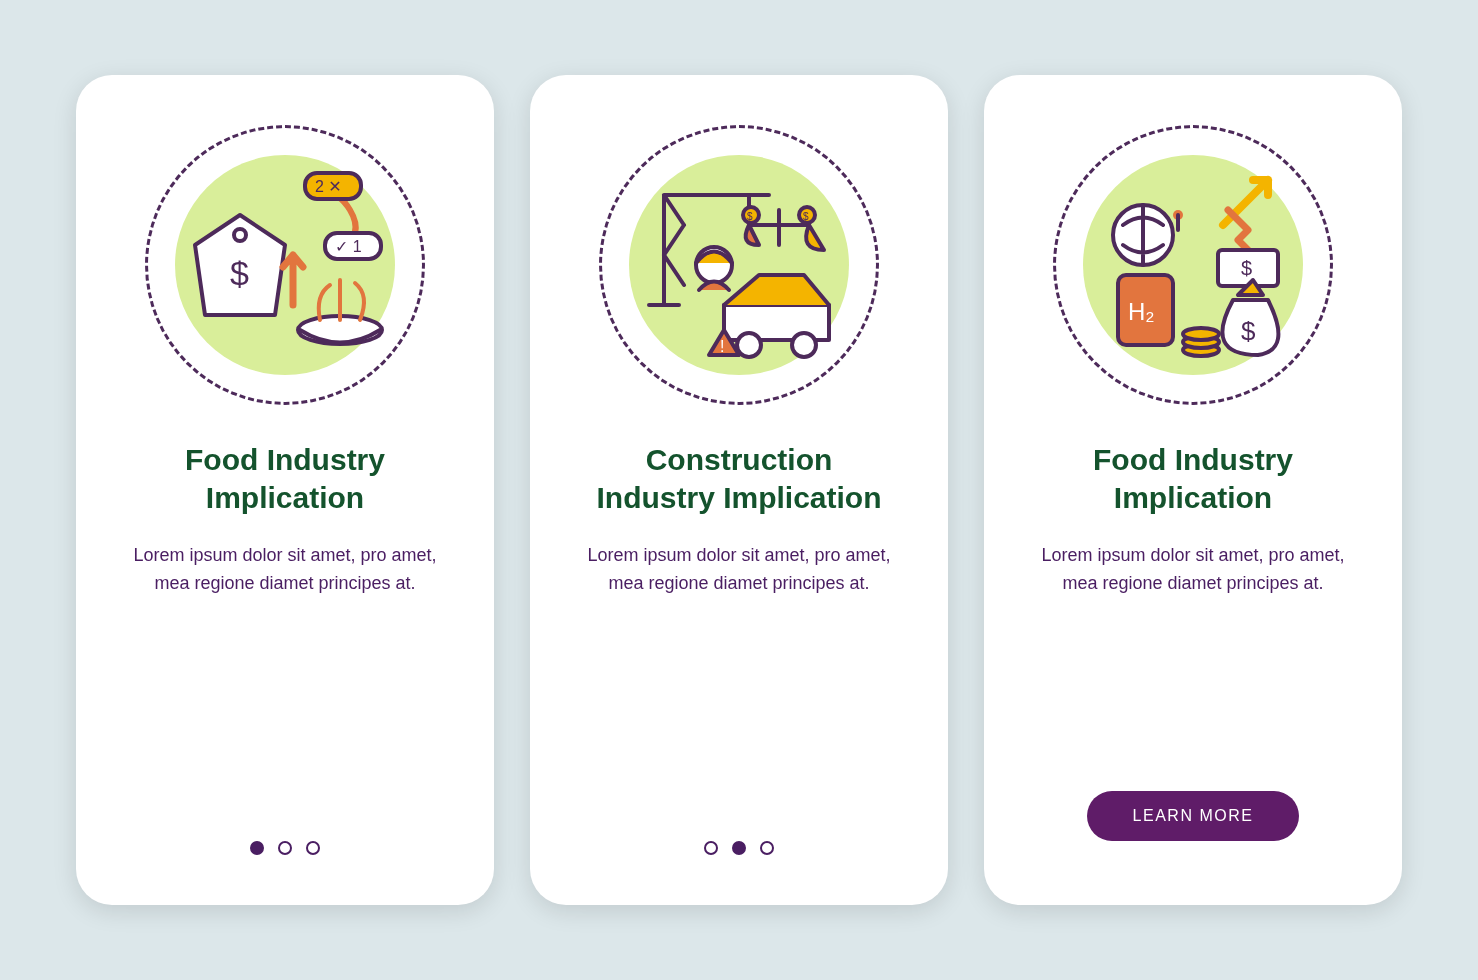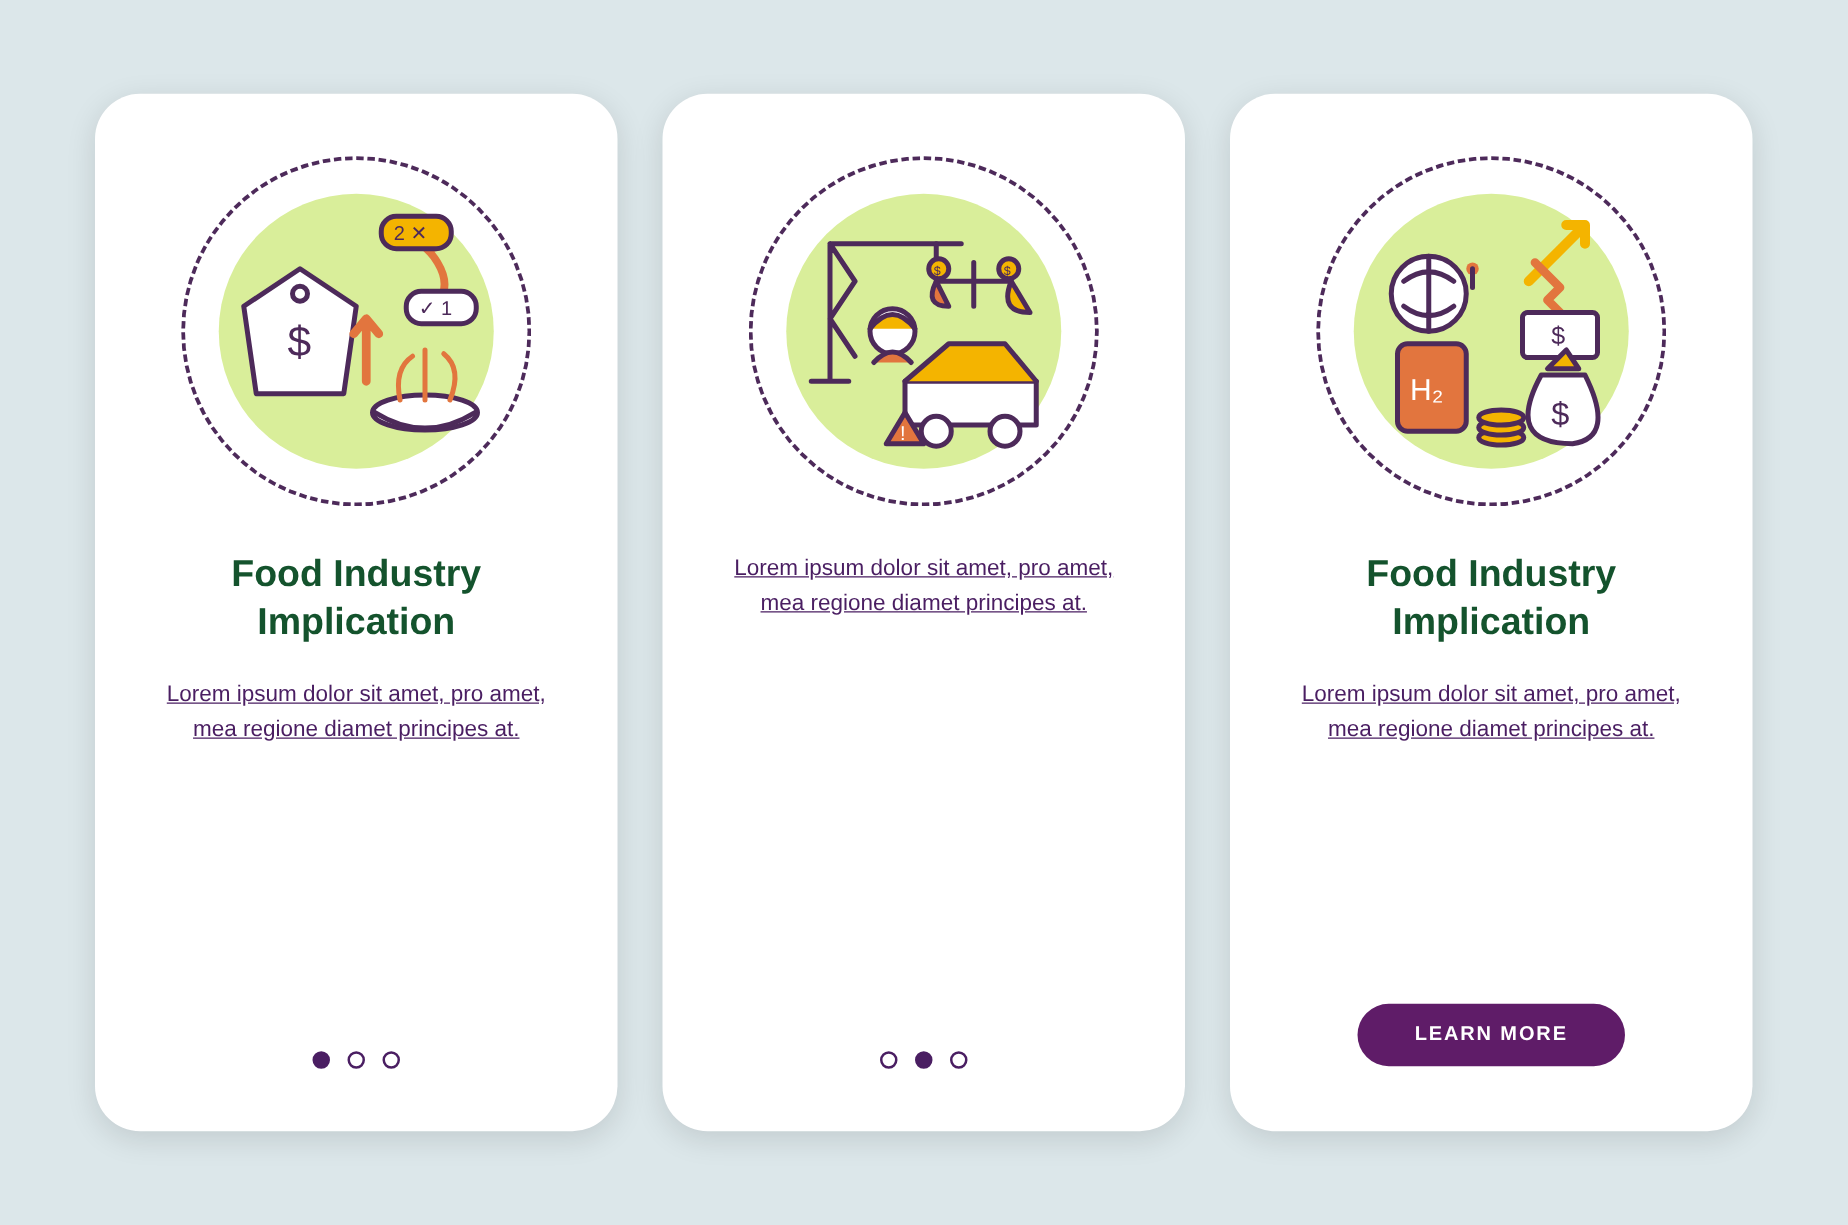--- a/index.html
+++ b/index.html
@@ -53,47 +53,46 @@
     line-height: 1.25;
     margin-bottom: 26px;
     white-space: pre-line;
   }
   .desc {
     font-size: 18px;
     color: #4a1e62;
     text-align: center;
     line-height: 1.55;
     max-width: 310px;
-    text-decoration: underline;
   }
   .spacer { flex: 1; }
   .dots {
     display: flex;
     gap: 14px;
     margin-bottom: 10px;
   }
   .dot {
     width: 14px;
     height: 14px;
     border: 2px solid #4a1e62;
     border-radius: 50%;
     background: transparent;
   }
   .dot.active { background: #4a1e62; }
   .cta {
     background: #5f1c68;
     color: #fff;
-    font-weight: 700;
+    font-weight: 400;
     font-size: 16px;
     letter-spacing: 1.5px;
     border: none;
     border-radius: 999px;
     padding: 16px 46px;
     cursor: pointer;
-    margin-bottom: 12px;
+    margin-bottom: 24px;
   }
   
   .sketch { position: absolute; inset: 30px; }
   .sketch svg { width: 100%; height: 100%; overflow: visible; }
 </style>
 </head>
 <body>
 
 <div class="row">
 
@@ -161,20 +160,22 @@
           <path d="M95 150 L200 150 L200 185 L95 185 Z" fill="#fff"></path>
           <path d="M95 150 L130 120 L175 120 L200 150" fill="#f4b400"></path>
           <circle cx="120" cy="190" r="12" fill="#fff"></circle>
           <circle cx="175" cy="190" r="12" fill="#fff"></circle>
 
           <path d="M95 175 L110 200 L80 200 Z" fill="#e2753e"></path>
           <text x="91" y="197" font-size="16" fill="#fff" stroke="none">!</text>
         </g>
       </svg></div>
     </div>
+    <h2 class="title">Construction
+Industry Implication</h2>
     <p class="desc">Lorem ipsum dolor sit amet, pro amet, mea regione diamet principes at.</p>
     <div class="spacer"></div>
     <div class="dots">
       <span class="dot"></span>
       <span class="dot active"></span>
       <span class="dot"></span>
     </div>
   </div>
 
   <div class="card">

